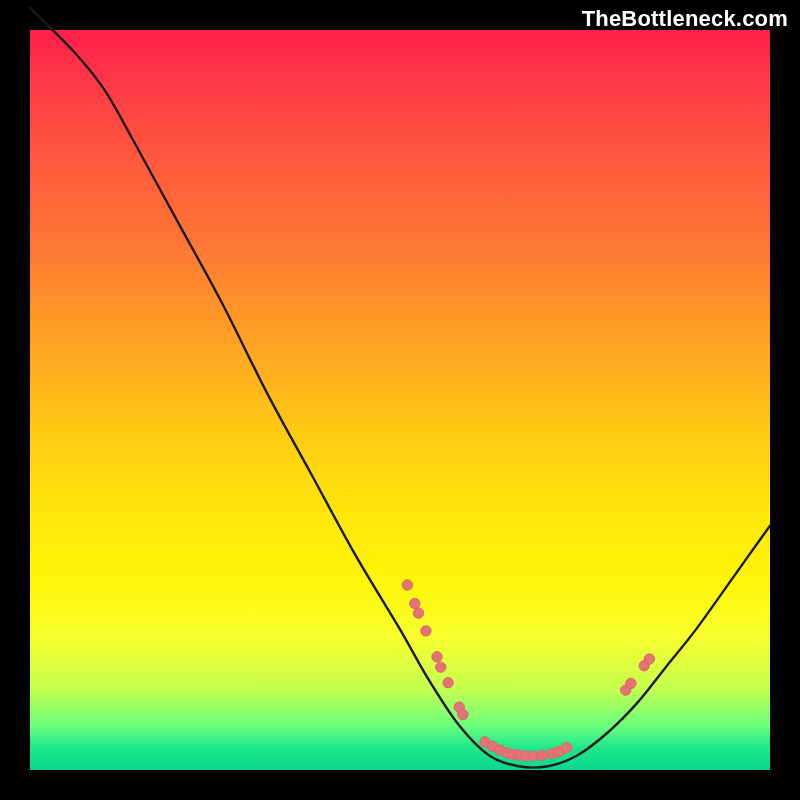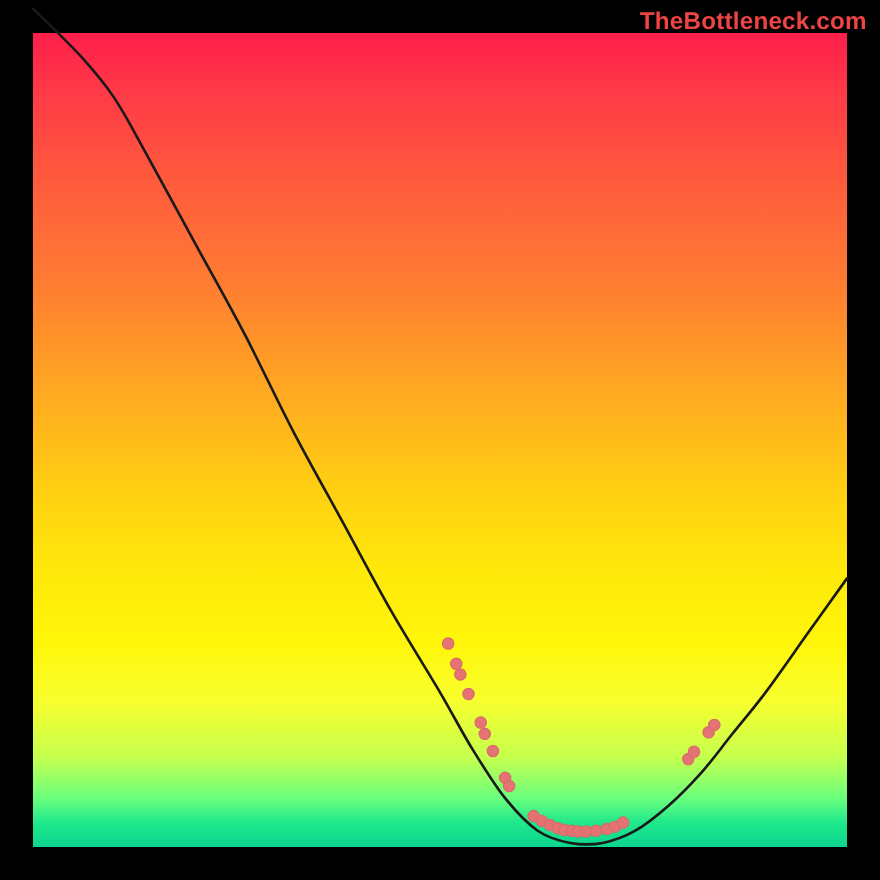--- a/index.html
+++ b/index.html
@@ -37,21 +37,21 @@
       #c5ff4e 89%,
       #6aff7d 94%,
       #20e88b 97%,
       #0bd58f 100%
     );
   }
   .watermark {
     position: absolute;
     top: 6px;
     right: 12px;
-    color: #ef4444;
+    color: #ffffff;
     font-size: 22px;
     font-weight: 600;
     letter-spacing: 0.2px;
     user-select: none;
   }
   svg.curve {
     position: absolute;
     left: 0;
     top: 0;
     width: 740px;

